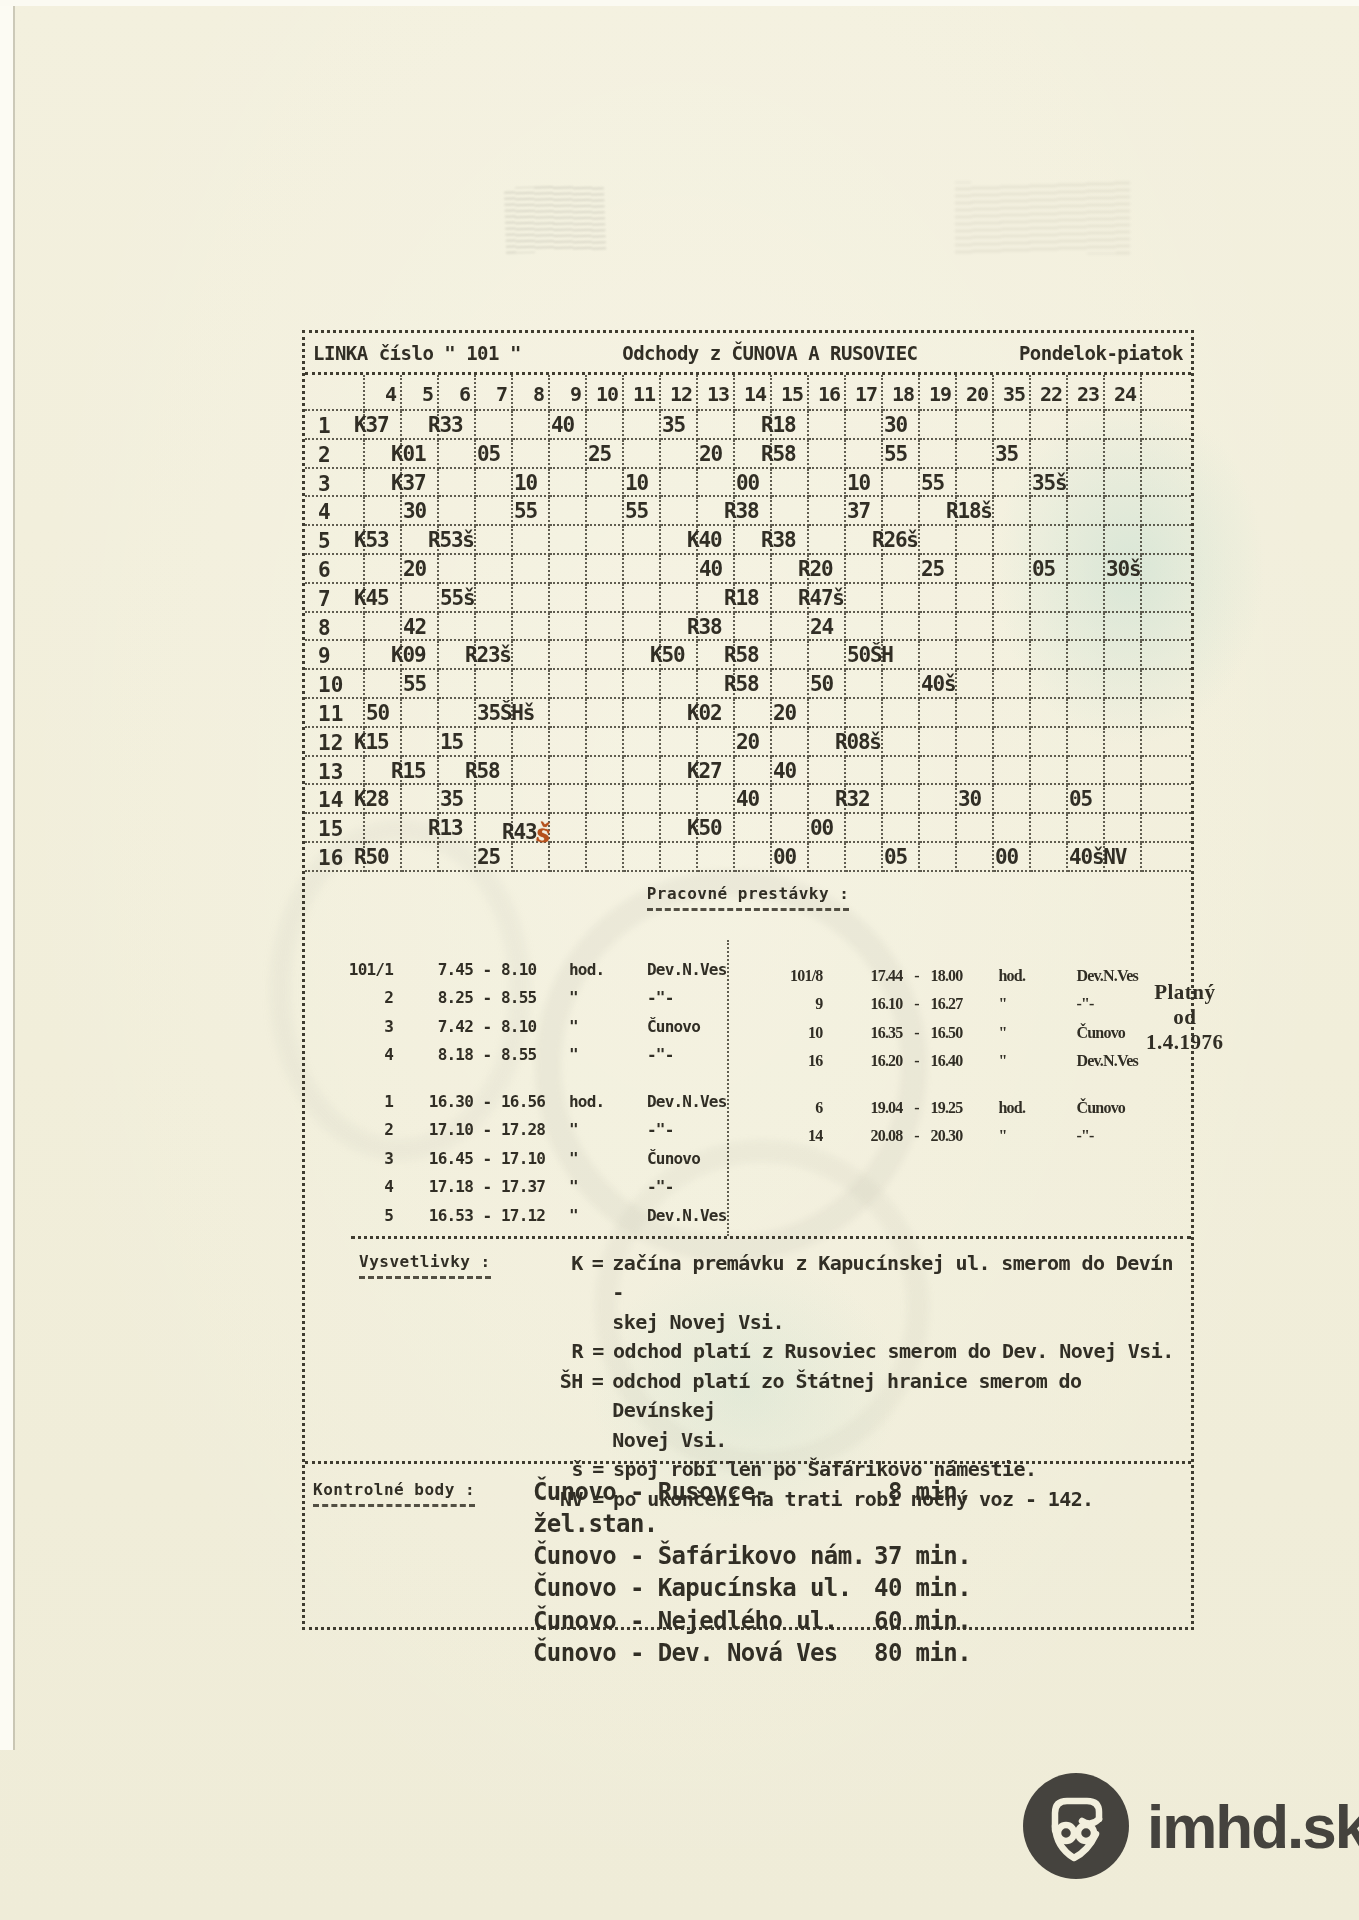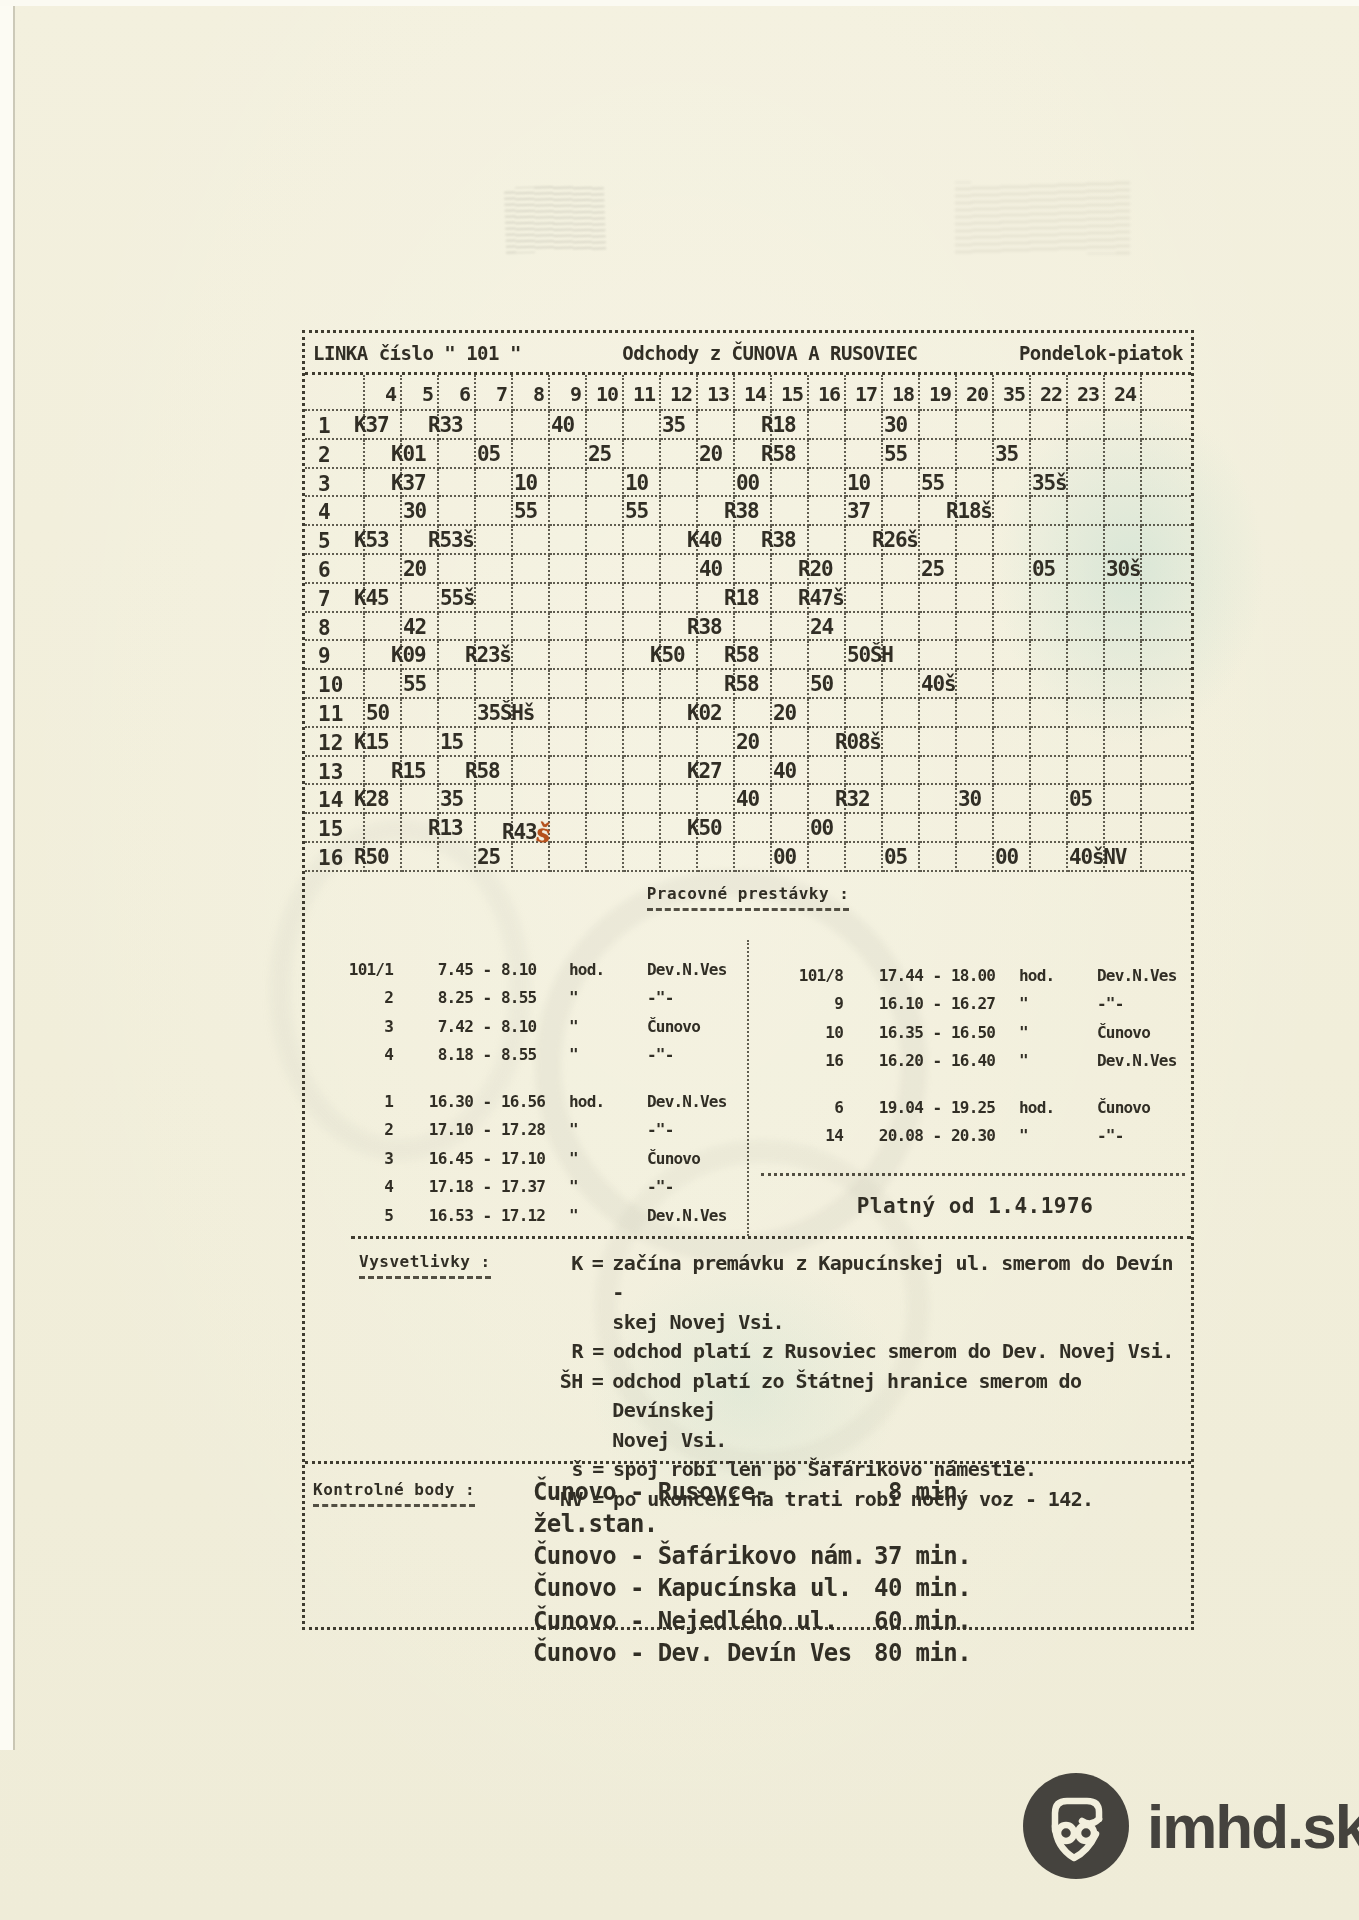--- a/index.html
+++ b/index.html
@@ -37,21 +37,21 @@
   .val.shift{left:-11px;}
   .corr{color:#b5511c;font-weight:bold;font-size:25px;display:inline-block;transform:rotate(9deg) translateY(3px);
     text-shadow:0 0 1px rgba(181,81,28,.9);margin-left:1px;font-family:"DejaVu Serif",serif;}
 
   
   .breaks{position:relative;height:364px;}
   .breaks-title-row{text-align:center;padding-top:12px;}
   .sec-title{font-weight:bold;font-size:16px;border-bottom:3px dashed rgba(54,51,40,.85);padding-bottom:5px;letter-spacing:.5px;white-space:nowrap;}
   .bwrap{position:absolute;top:68px;left:0;right:0;bottom:0;display:flex;}
   .bleft{width:438px;padding:16px 0 0 4px;}
-  .bright{flex:1;border-left:2px dotted rgba(54,51,40,.78);padding:22px 0 0 10px;display:flex;flex-direction:column;}
+  .bright{flex:1;border-left:2px dotted rgba(54,51,40,.78);padding:22px 0 0 10px;display:flex;flex-direction:row;font-family:Liberation Serif, serif;}
   .bgroup{margin-bottom:18px;}
   .bline{display:flex;font-size:16px;line-height:28.5px;font-weight:bold;letter-spacing:-.8px;}
   .bno{width:84px;text-align:right;}
   .bfrom{width:80px;text-align:right;}
   .bdash{width:28px;text-align:center;}
   .bto{width:66px;}
   .bunit{width:62px;padding-left:2px;}
   .bplace{padding-left:16px;}
   .bhr{border-top:3px dotted rgba(54,51,40,.85);margin:4px 6px 0 2px;}
   .validfrom{text-align:center;font-size:21px;font-weight:bold;padding-top:18px;letter-spacing:.5px;}
@@ -856,21 +856,21 @@
           </div>
           <div class="cp-row">
             <span class="cp-route">Čunovo - Kapucínska ul.</span>
             <span class="cp-time">40 min.</span>
           </div>
           <div class="cp-row">
             <span class="cp-route">Čunovo - Nejedlého ul.</span>
             <span class="cp-time">60 min.</span>
           </div>
           <div class="cp-row">
-            <span class="cp-route">Čunovo - Dev. Devín Ves</span>
+            <span class="cp-route">Čunovo - Dev. Nová Ves</span>
             <span class="cp-time">80 min.</span>
           </div>
         </div>
     </div>
 
   </div>
 
   <div class="logo">
     <svg width="112" height="112" viewBox="0 0 112 112">
       <circle cx="56" cy="56" r="53" fill="#45433e"></circle>

